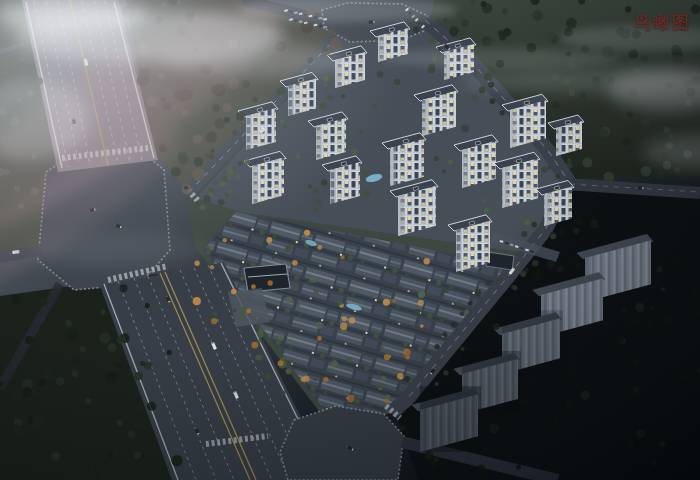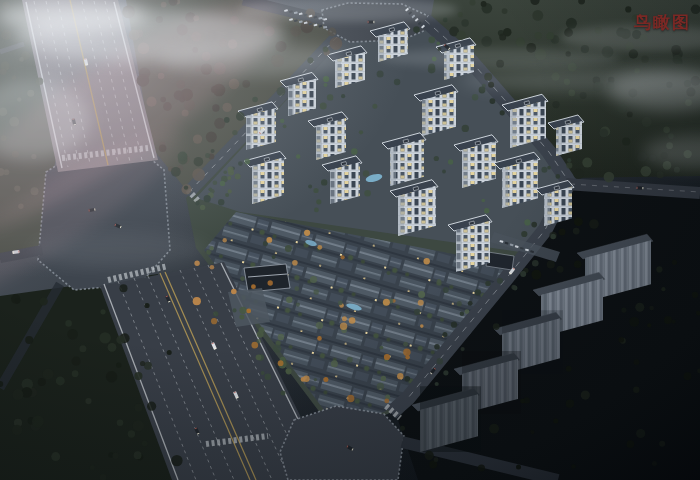--- a/index.html
+++ b/index.html
@@ -1,19 +1,19 @@
 <!DOCTYPE html>
 <html style="--label_red: #7b2824; --tower_facade: #ccd3db; --tower_roof: #39424e; --lit_window: #e3d39e; --villa_roof: #4e5964; --forest_dark: #27302a; --asphalt: #3c434c; --lane_yellow: #b59a55; --lane_white: #d6dade; --slab_gray: #79828e; --pool_blue: #7fb7d4; --autumn_orange: #b5803f; --cloud_white: #edf1f6;"><head>
 <meta charset="utf-8">
 <style>
   html,body{margin:0;padding:0;background:#000;}
   .stage{position:relative;width:700px;height:480px;overflow:hidden;background:#0c0f13;
          font-family:"DejaVu Sans","Liberation Sans",sans-serif;}
   .stage svg{position:absolute;left:0;top:0;}
-  .view-label{position:absolute;top:11px;right:9px;font-size:17px;font-weight:bold;
+  .view-label{position:absolute;top:11px;right:9px;font-size:17px;font-weight:normal;
               letter-spacing:2px;color:var(--label_red,#7b2824);
               text-shadow:0 1px 2px rgba(10,12,16,.55);user-select:none;}
   .cw{stroke:#dfe3e8;stroke-opacity:.55;stroke-width:6;stroke-dasharray:3,2.6;fill:none;}
   .lane-w{stroke:var(--lane_white,#d6dade);fill:none;}
   .lane-y{stroke:var(--lane_yellow,#b59a55);fill:none;}
   .pool{fill:var(--pool_blue,#7fb7d4);}
   .oct{stroke:#959ea8;stroke-width:1.6;stroke-dasharray:2.2,2;stroke-opacity:.7;}
 </style>
 </head>
 <body>

